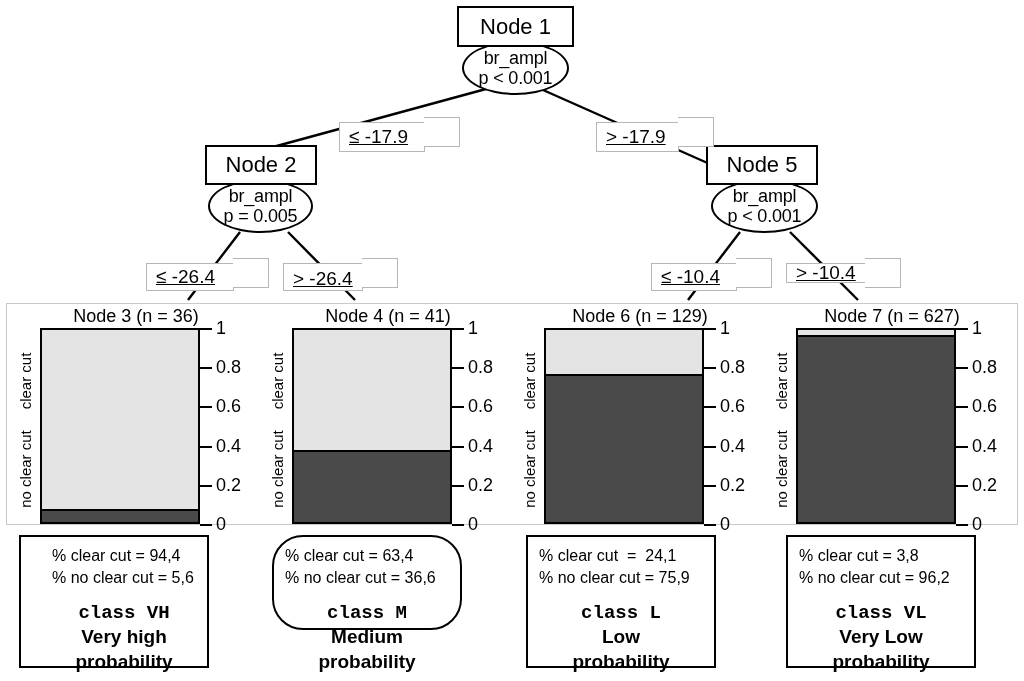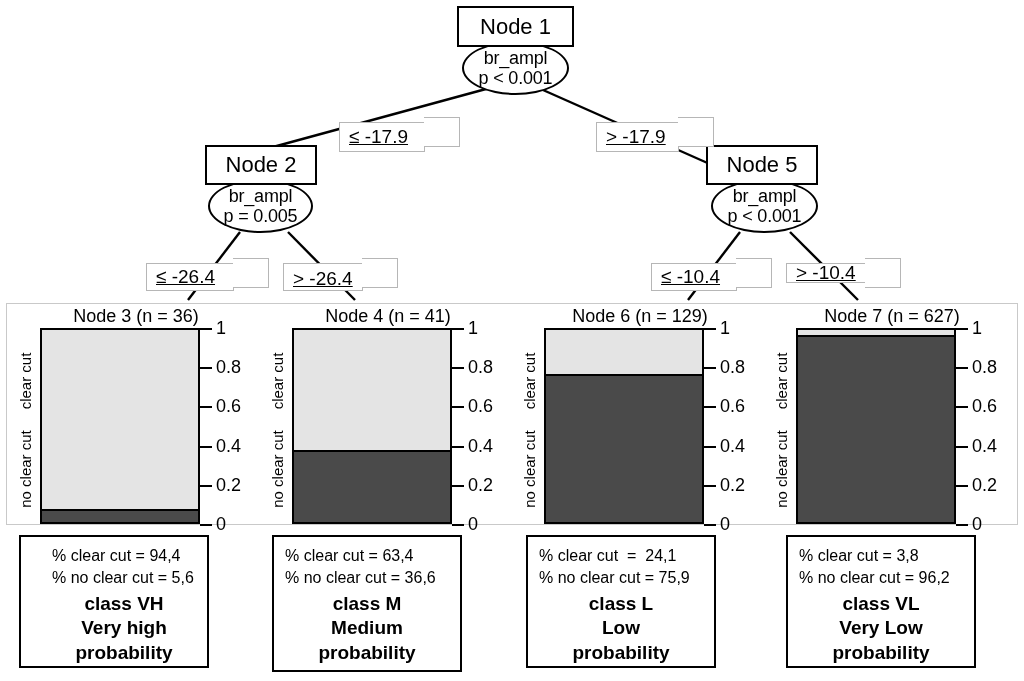--- a/index.html
+++ b/index.html
@@ -191,21 +191,21 @@
     white-space: pre;
   }
   .class-box .cls,
   .class-box .lbl1,
   .class-box .lbl2 {
     font-weight: bold;
     font-size: 19px;
     text-align: center;
     line-height: 1.28;
   }
-  .class-box .cls { margin-top: 3px; }
+  .class-box .cls { margin-top: 12px; font-family: Liberation Mono, monospace; }
 </style>
 </head>
 <body>
 
 <svg id="tree-canvas" viewBox="0 0 1024 681" xmlns="http://www.w3.org/2000/svg">
 
   <line x1="497" y1="86" x2="262" y2="150" stroke="#000" stroke-width="2.4"></line>
 
   <line x1="534" y1="86" x2="712" y2="165" stroke="#000" stroke-width="2.4"></line>
 
@@ -374,21 +374,21 @@
 </div>
 
 <div class="class-box" style="left:19px; top:535px; width:190px; height:133px;padding-left:20px;">
   <div class="pct">% clear cut = 94,4</div>
   <div class="pct">% no clear cut = 5,6</div>
   <div class="cls">class VH</div>
   <div class="lbl1">Very high</div>
   <div class="lbl2">probability</div>
 </div>
 
-<div class="class-box" style="left:272px; top:535px; width:190px; height:137px;">
+<div class="class-box" style="left:272px; top:535px; width:190px; height:95px;border-radius:31px;">
   <div class="pct">% clear cut = 63,4</div>
   <div class="pct">% no clear cut = 36,6</div>
   <div class="cls">class M</div>
   <div class="lbl1">Medium</div>
   <div class="lbl2">probability</div>
 </div>
 
 <div class="class-box" style="left:526px; top:535px; width:190px; height:133px;">
   <div class="pct">% clear cut  =  24,1</div>
   <div class="pct">% no clear cut = 75,9</div>

